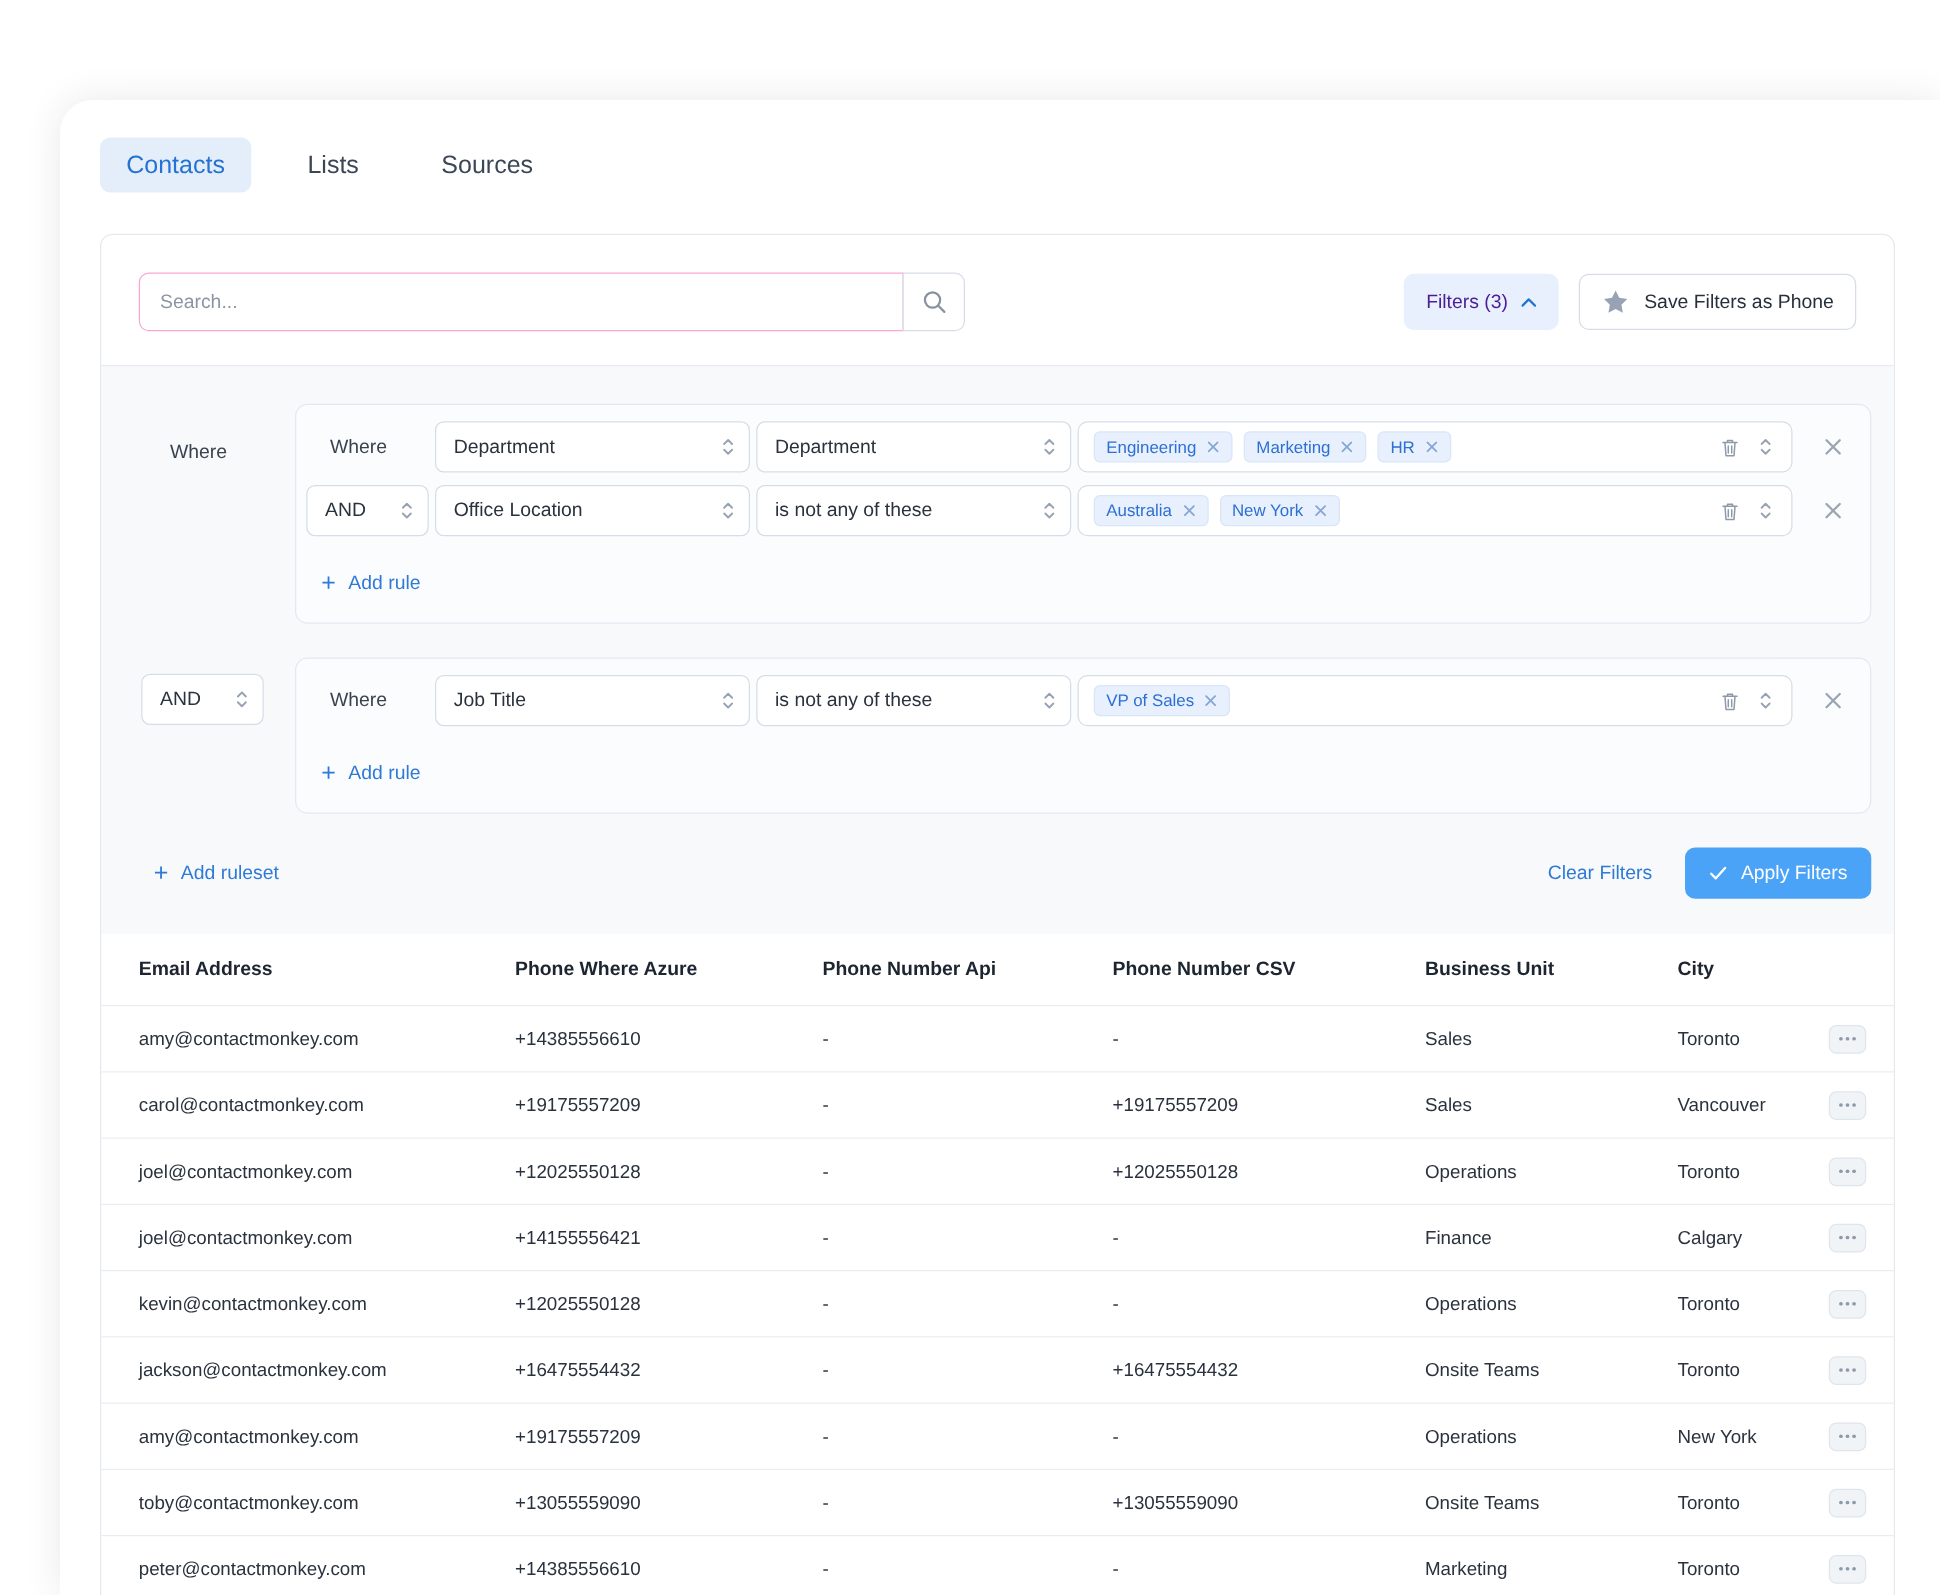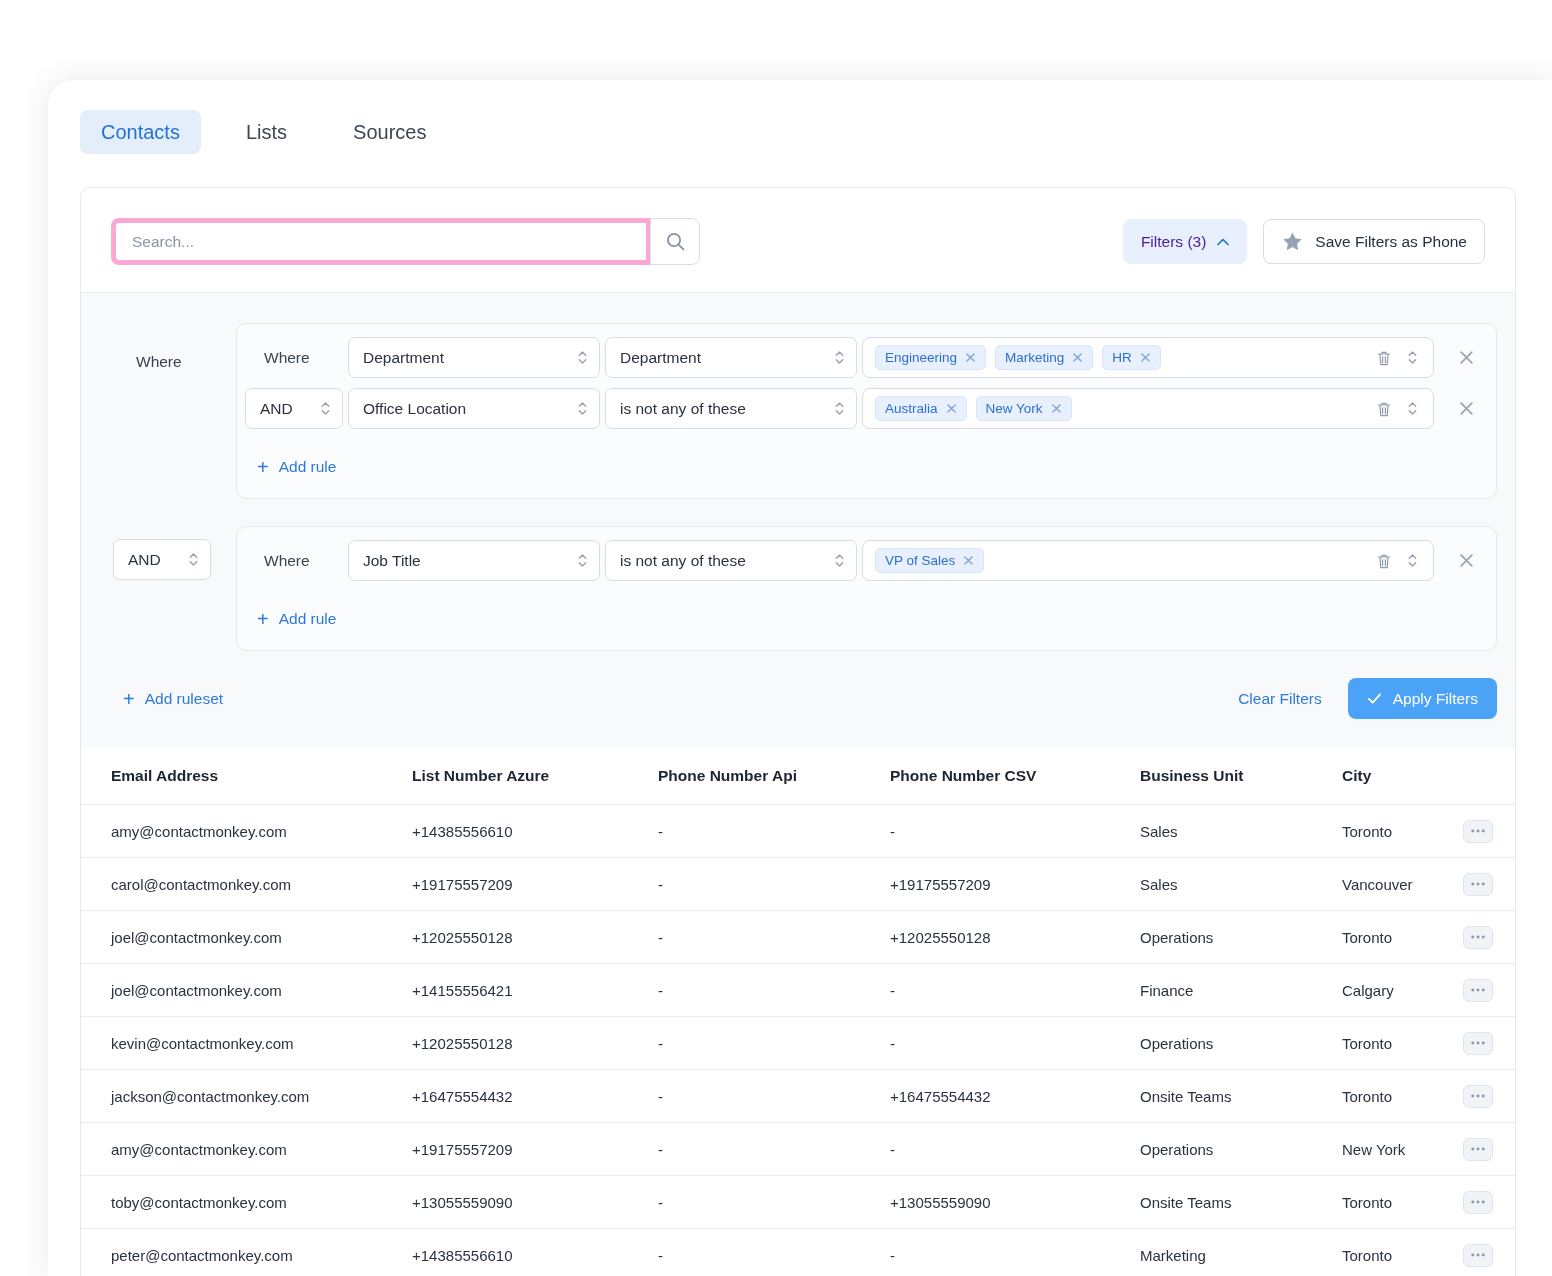--- a/index.html
+++ b/index.html
@@ -9,21 +9,21 @@
   .card{position:absolute;left:48px;top:80px;width:1504px;height:1196px;background:#fff;
         border-radius:26px 0 0 0;box-shadow:0 0 30px rgba(30,42,64,.10);padding:30px 36px 0 32px;overflow:hidden;}
   
   .tabs{display:flex;align-items:center;gap:24px;}
   .tab{height:44px;padding:0 21px;border:none;background:transparent;font-size:20px;color:#3b4656;border-radius:8px;cursor:pointer;}
   .tab-active{background:#e4eefb;color:#2472d2;font-weight:500;}
   
   .panel{margin-top:33px;border:1px solid #e4e9ef;border-radius:10px;background:#fff;height:1400px;}
   .toolbar{display:flex;align-items:center;justify-content:space-between;padding:30px 30px 27px 30px;}
   .search-group{display:flex;}
-  .search-input{width:540px;height:47px;border:5px solid #f9a8d4;border-radius:8px 0 0 8px;padding:0 16px;font-size:15.5px;color:#2a323e;background:#fff;outline:none;}
+  .search-input{width:612px;height:47px;border:1px solid #f9a8d4;border-radius:8px 0 0 8px;padding:0 16px;font-size:15.5px;color:#2a323e;background:#fff;outline:none;}
   .search-input::placeholder{color:#8b95a5;}
   .search-btn{width:50px;height:47px;border:1px solid #d7dde6;margin-left:-1px;border-radius:0 8px 8px 0;background:#fff;display:flex;align-items:center;justify-content:center;cursor:pointer;}
   .toolbar-right{display:flex;align-items:center;gap:16px;}
   .filters-btn{height:45px;padding:0 18px;border:none;border-radius:8px;background:#e7f0fc;color:#4c1d95;font-size:15.5px;display:flex;align-items:center;gap:11px;cursor:pointer;}
   .save-btn{height:45px;padding:0 17px;border:1px solid #d7dde6;border-radius:8px;background:#fff;color:#262f3b;font-size:15.5px;display:flex;align-items:center;gap:11px;cursor:pointer;}
   .icon{display:inline-flex;align-items:center;}
   
   .filter-area{background:#f7f9fb;border-top:1px solid #e8ecf1;padding:30px 18px 28px 30px;}
   .ruleset{display:flex;margin-bottom:27px;}
   .ruleset-conn{width:125px;flex:none;}
@@ -328,21 +328,21 @@
             </span>
             <span>Apply Filters</span>
           </button>
         </div>
       </div>
     </div>
 
     <div class="table">
       <div class="thead" id="thead">
           <div class="th">Email Address</div>
-          <div class="th">List Number Azure</div>
+          <div class="th">Phone Where Azure</div>
           <div class="th">Phone Number Api</div>
           <div class="th">Phone Number CSV</div>
           <div class="th">Business Unit</div>
           <div class="th">City</div>
           <div class="th"></div>
         </div>
       <div id="tbody">
           <div class="tr">
             <div class="td">amy@contactmonkey.com</div>
             <div class="td">+14385556610</div>

